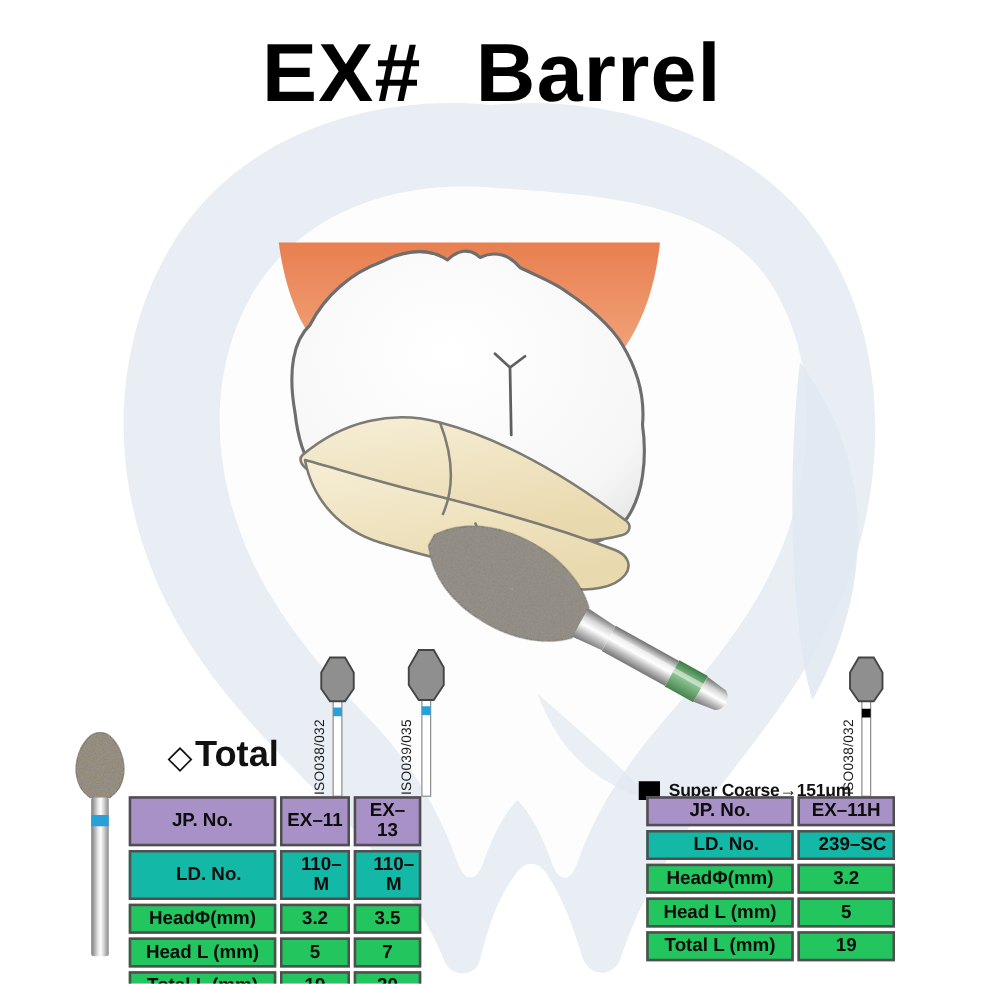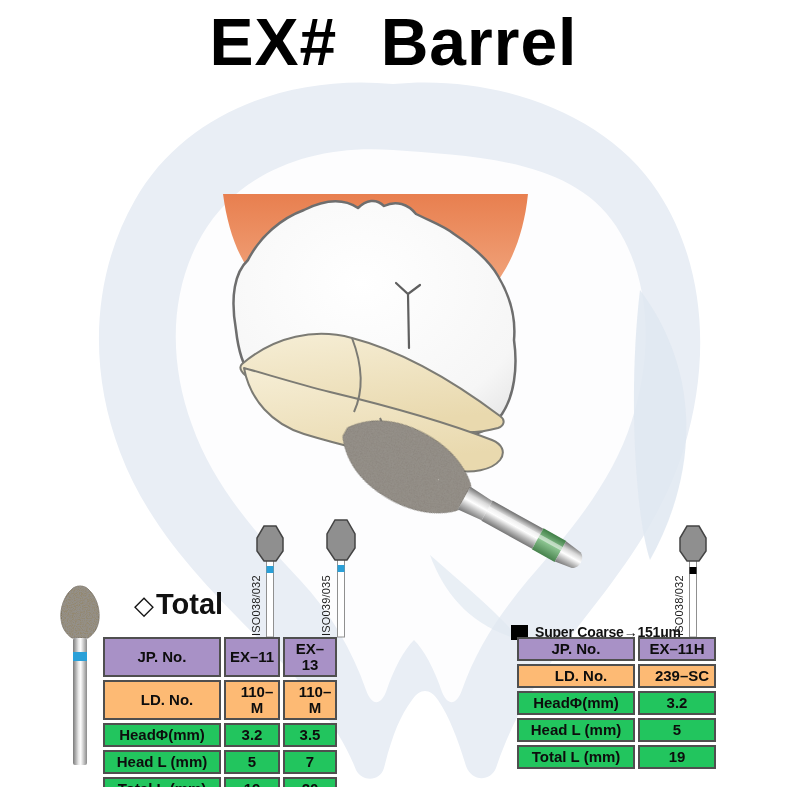--- a/index.html
+++ b/index.html
@@ -1,21 +1,21 @@
 <!DOCTYPE html>
 <html lang="en"><head>
 <meta charset="utf-8">
 <style>
   html,body{margin:0;padding:0;background:#fff;}
   .canvas{position:relative;width:787px;height:787px;background:#ffffff;overflow:hidden;
           font-family:"Liberation Sans", sans-serif;color:#111;}
   svg{display:block;}
   .abs{position:absolute;}
 
-  .title{position:absolute;top:4px;left:0;width:100%;text-align:center;
+  .title{position:absolute;top:20px;left:0;width:100%;text-align:center;
          font-size:66px;font-weight:bold;letter-spacing:1px;word-spacing:24px;color:#000;}
 
   
   .barrel-label{position:absolute;left:134px;top:588px;display:flex;align-items:center;gap:2px;}
   .barrel-label .glyph{font-size:26px;line-height:26px;color:#111;}
   .barrel-label .txt{font-size:29px;font-weight:bold;color:#111;}
 
   
   .grit-label{position:absolute;left:511px;top:624px;display:flex;align-items:center;gap:7px;}
   .grit-label .sq{width:17px;height:15px;background:#000;flex:0 0 auto;}
@@ -24,21 +24,21 @@
   
   .vtext{position:absolute;transform-origin:0 0;transform:rotate(-90deg);
          font-size:11px;color:#1c1c1c;white-space:nowrap;letter-spacing:0.2px;}
 
   
   table.spec{position:absolute;border-collapse:separate;border-spacing:3px;background:transparent;}
   table.spec td{border:2px solid #4f4f4f;text-align:center;vertical-align:middle;
                 font-weight:bold;font-size:15px;line-height:16px;color:#0d0d0d;
                 height:16px;padding:2px 3px;}
   tr.r-purple td{background:#a891c6;margin-left:40px;}
-  tr.r-green td{background:#fdba74;padding-left:13px;}
+  tr.r-green td{background:#14b8a6;padding-left:13px;}
   tr.r-plain td{background:#22c55e;}
   #left-table{left:100px;top:634px;}
   #right-table{left:514px;top:634px;}
 </style>
 </head>
 <body>
 
 <div class="canvas">
 
   <svg class="abs" style="left:0;top:0" width="787" height="787" viewBox="0 0 787 787">

